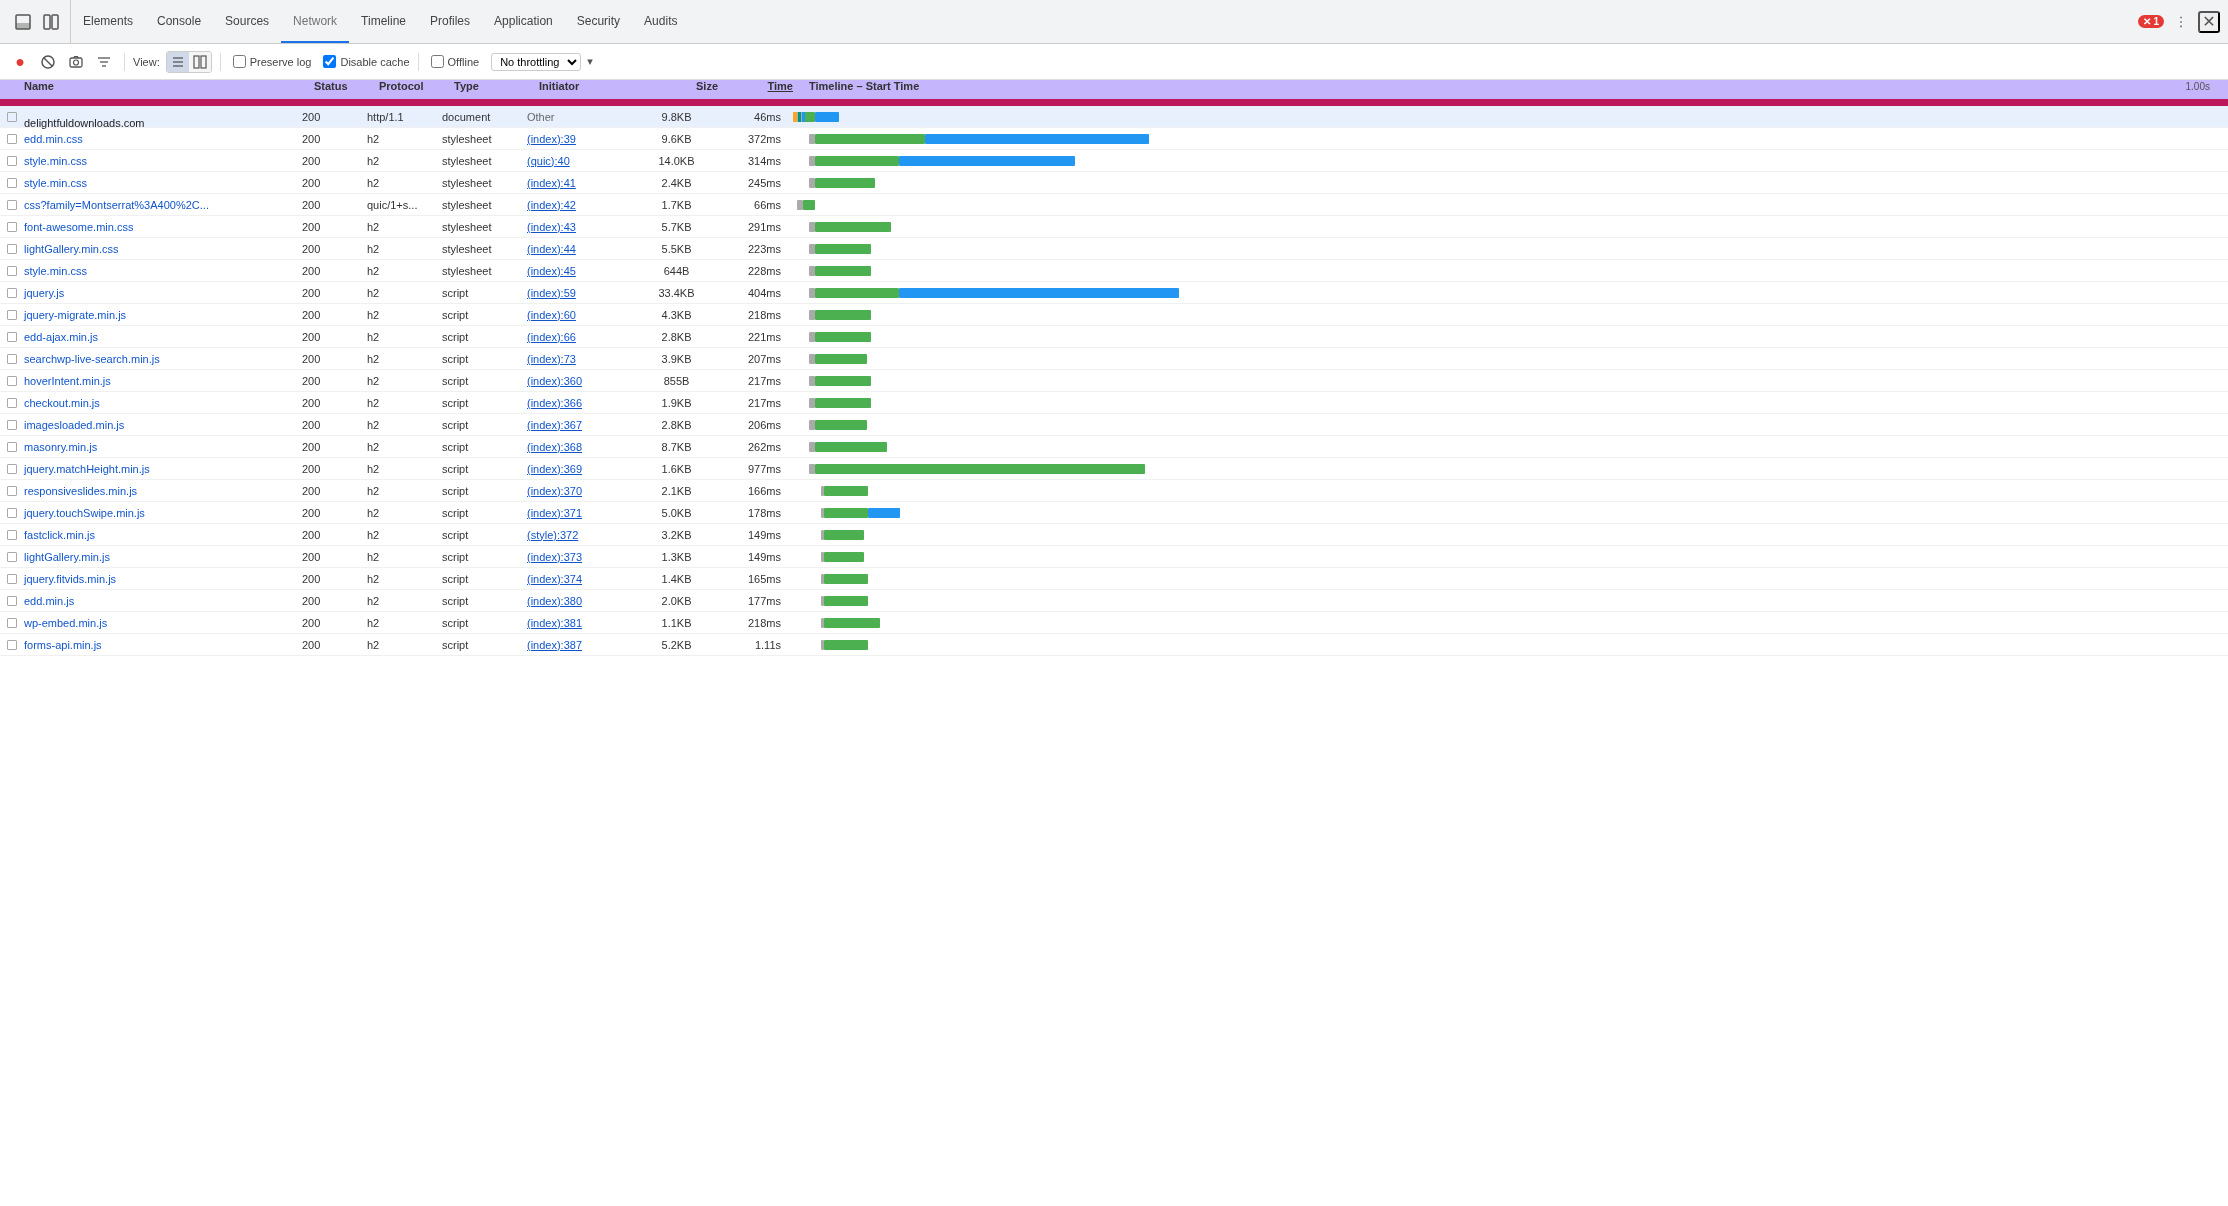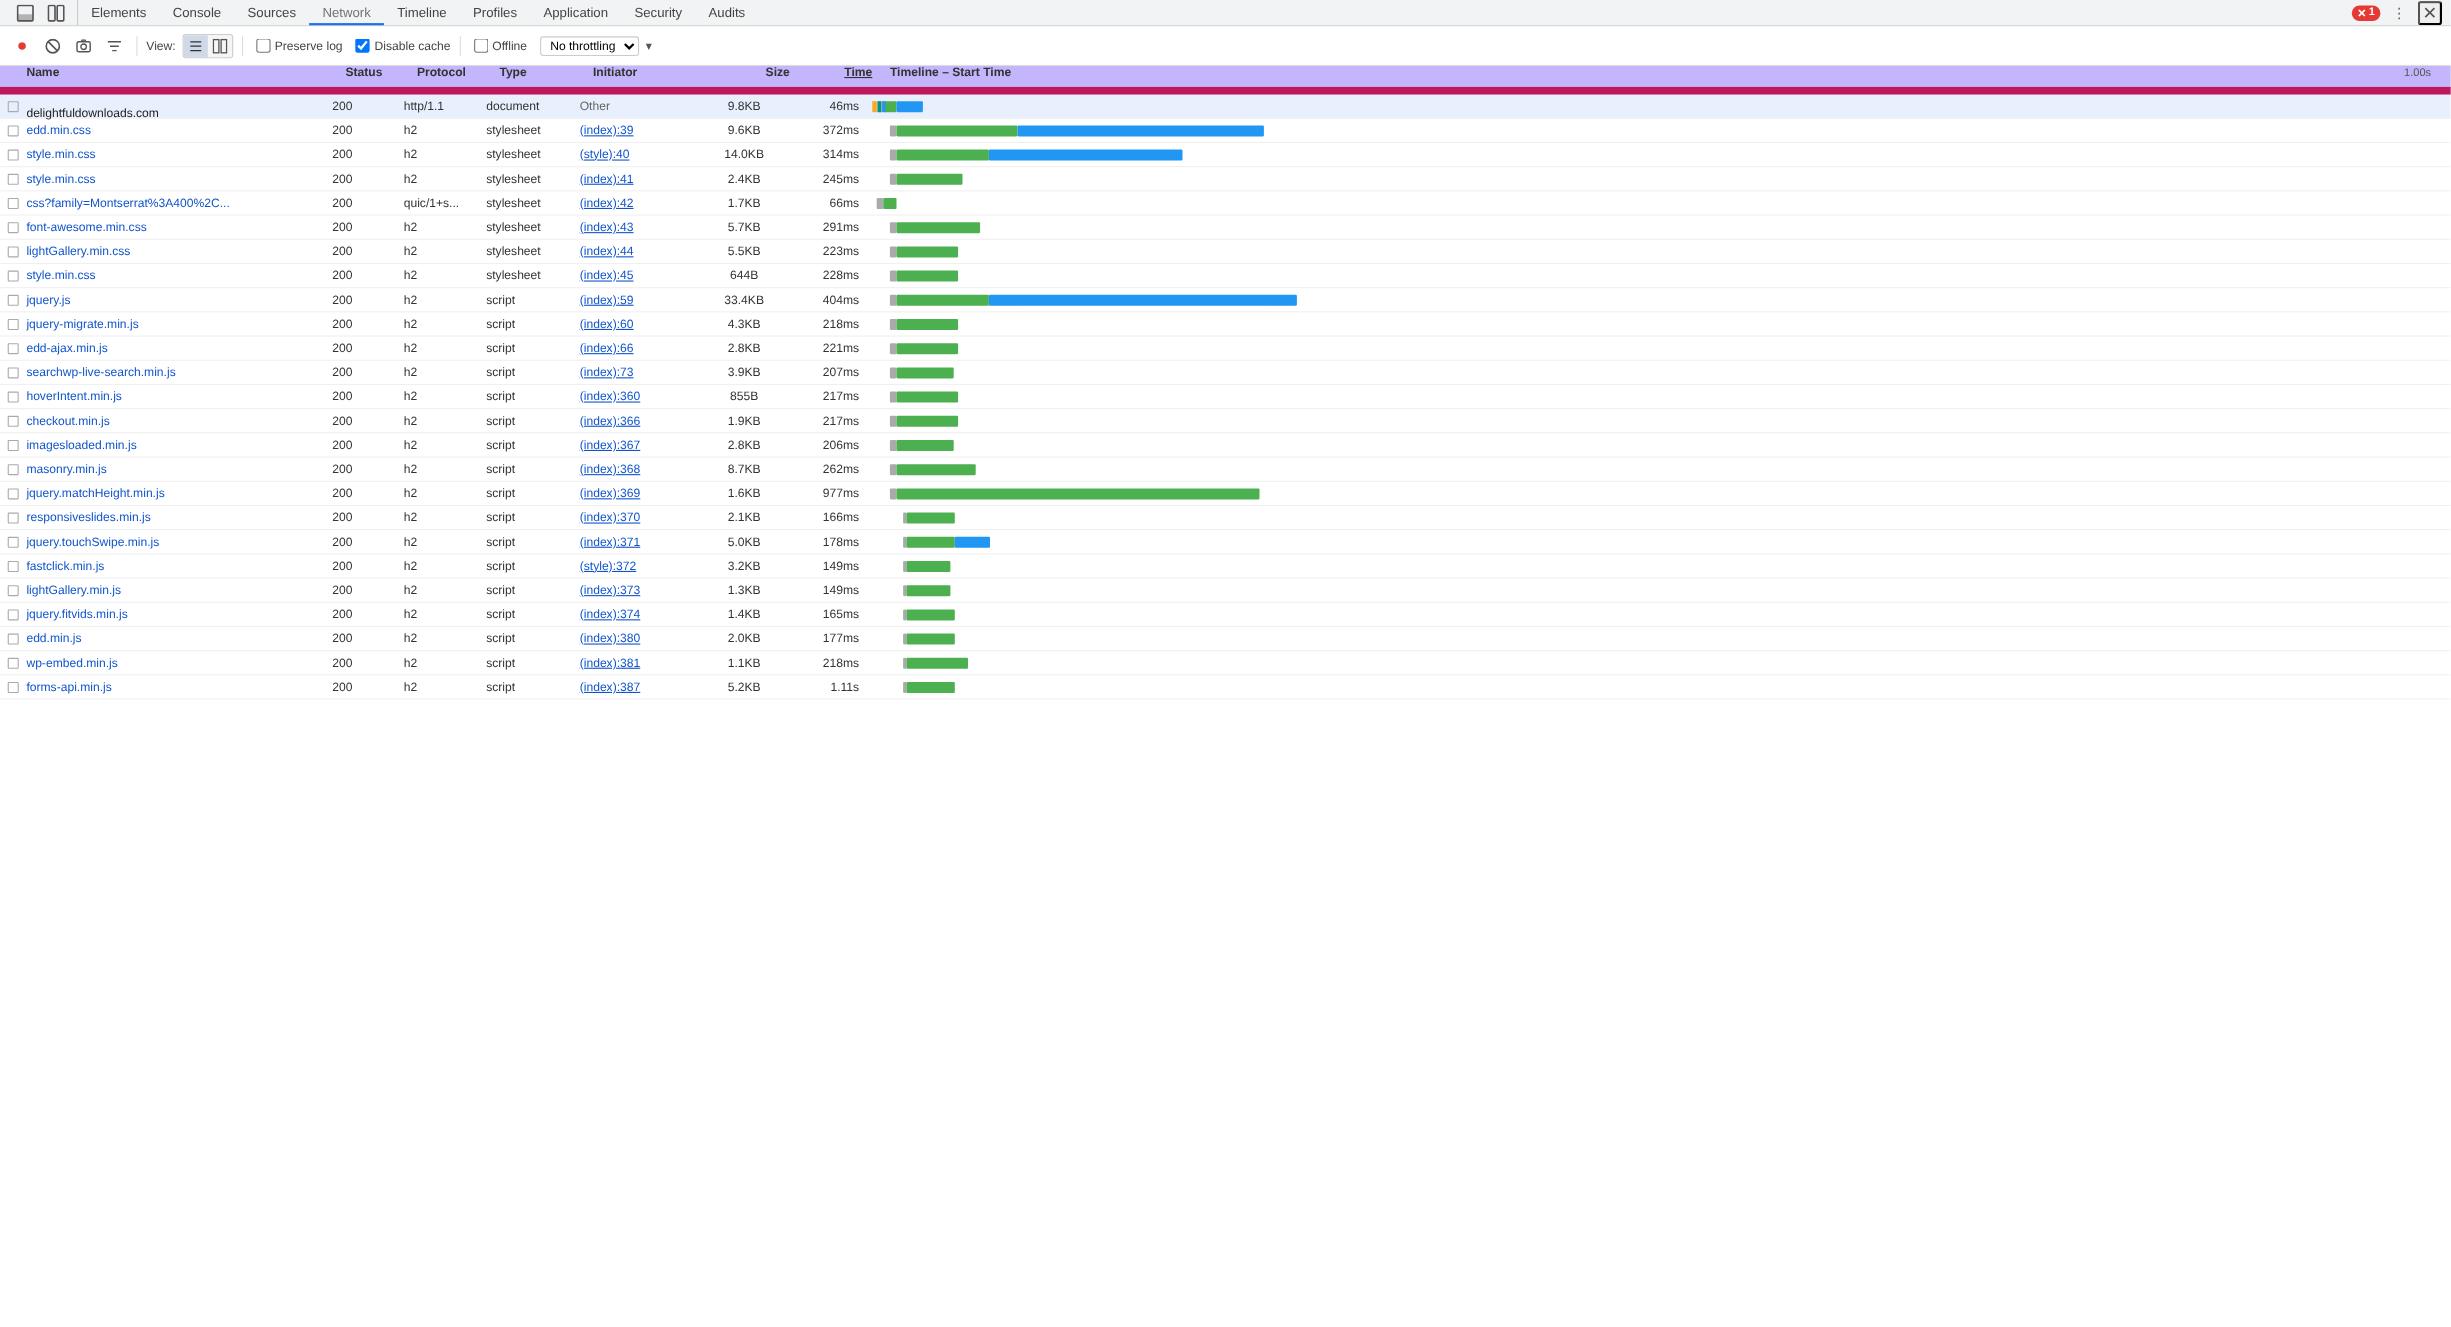--- a/index.html
+++ b/index.html
@@ -4,21 +4,21 @@
   <style>
     * { box-sizing: border-box; margin: 0; padding: 0; }
     body { font-family: -apple-system, 'Segoe UI', Arial, sans-serif; font-size: 11px; background: #fff; color: #222; overflow: hidden; }
 
     
     #tab-bar {
       display: flex;
       align-items: stretch;
       background: #f1f3f4;
       border-bottom: 1px solid #ccc;
-      height: 24px;
+      height: 44px;
       padding-left: 4px;
     }
     .tab-icon-group {
       display: flex;
       align-items: center;
       padding: 0 8px;
       border-right: 1px solid #ccc;
       gap: 6px;
     }
     .tab-icon-btn {
@@ -376,21 +376,21 @@
       </div>
     </div>
     <div class="net-row">
       <div class="row-checkbox">
         <span></span>
       </div>
       <div class="cell-name">style.min.css</div>
       <div class="cell-status">200</div>
       <div class="cell-protocol">h2</div>
       <div class="cell-type">stylesheet</div>
-      <div class="cell-initiator"><a href="#">(style):40</a></div>
+      <div class="cell-initiator"><a href="#">(quic):40</a></div>
       <div class="cell-size">14.0KB</div>
       <div class="cell-time">314ms</div>
       <div class="cell-timeline">
         <div class="tl-bar-container">
           <div class="tl-bar tl-stall" style="left: 16px; width: 6px;"></div>
           <div class="tl-bar tl-main" style="left: 22px; width: 84px;"></div>
           <div class="tl-bar tl-blue" style="left: 106px; width: 176px;"></div>
         </div>
       </div>
     </div>

